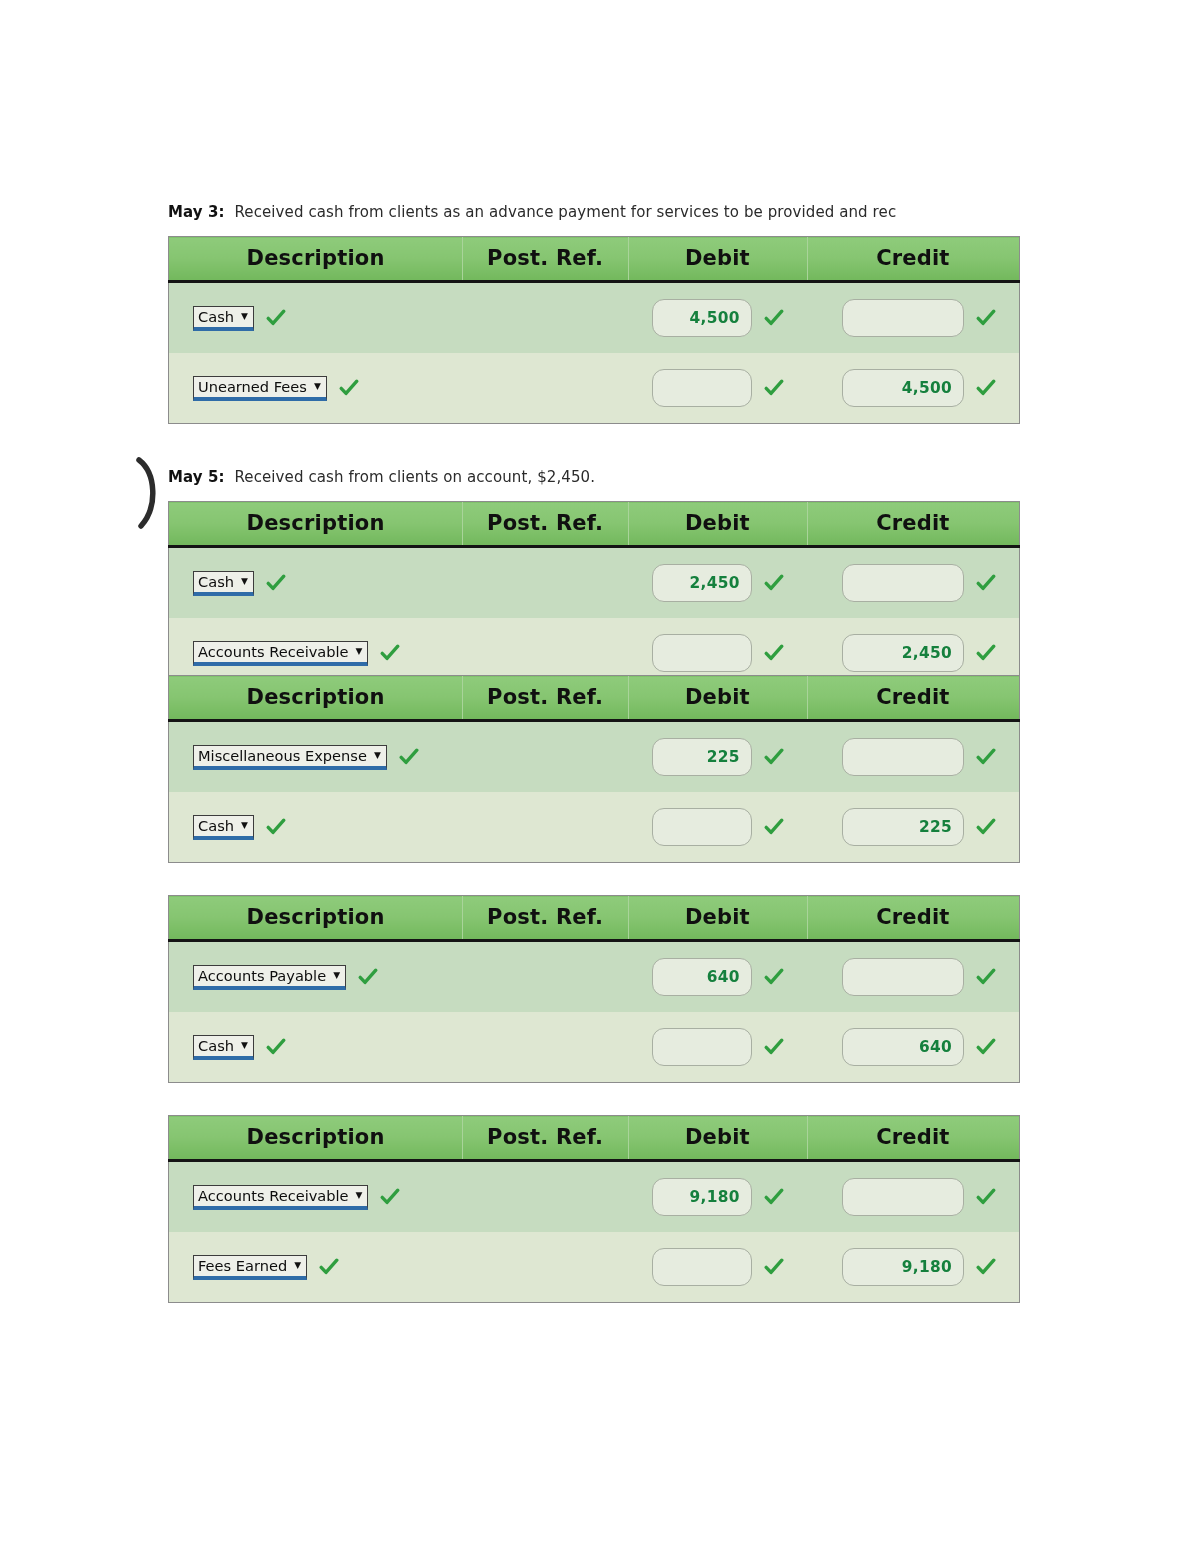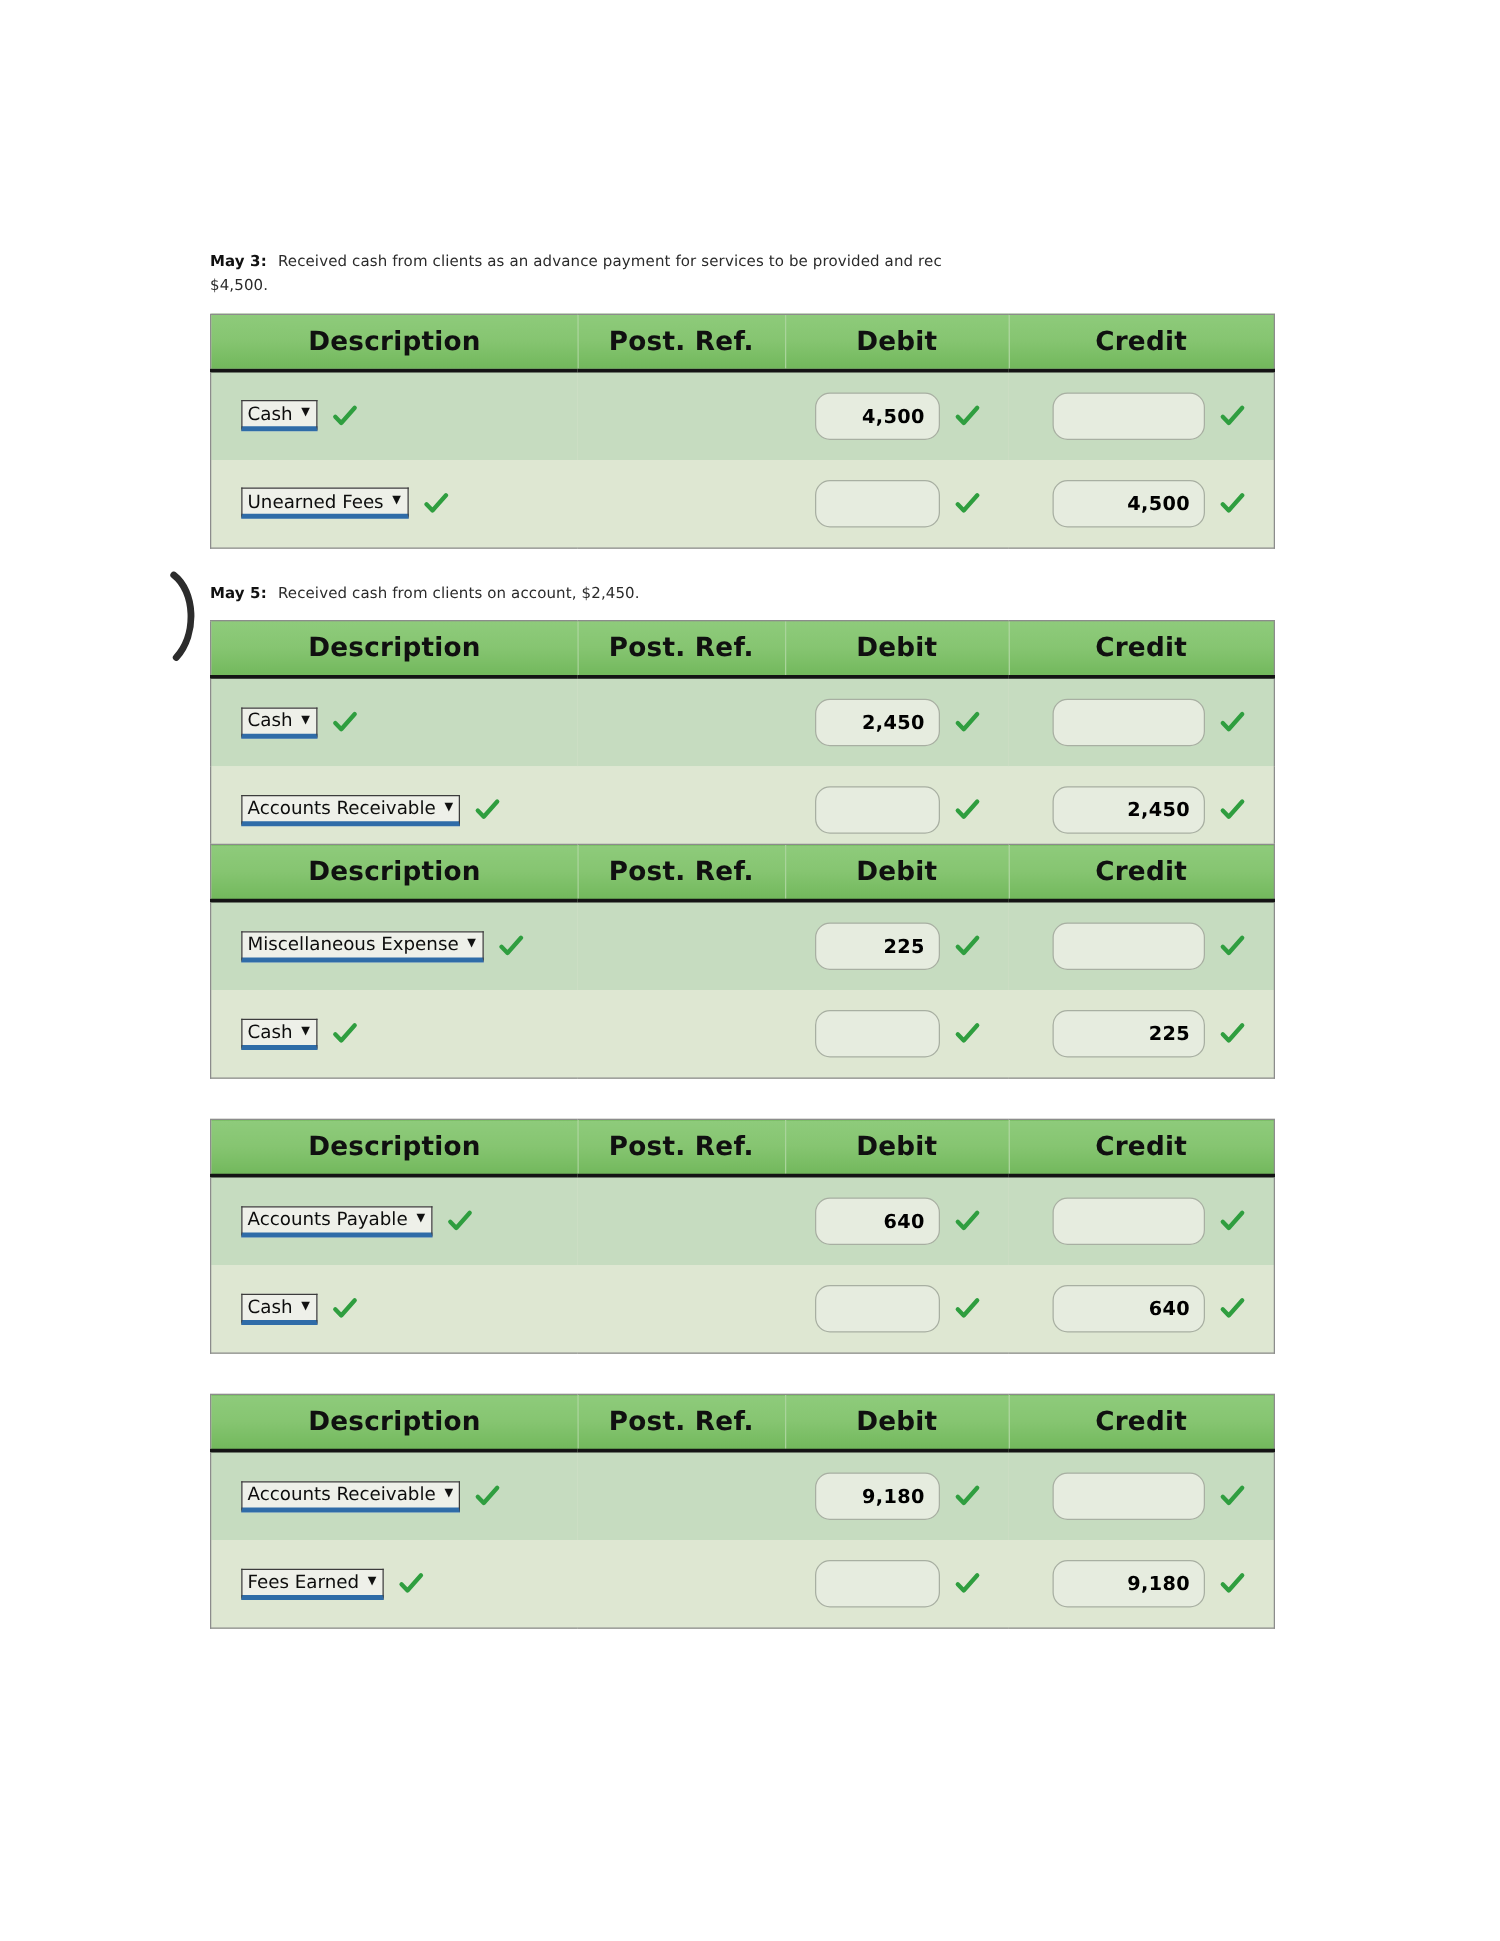--- a/index.html
+++ b/index.html
@@ -32,21 +32,21 @@
   }
 
   
   .entry {
     position: absolute;
     left: 168px;
     width: 852px;
   }
 
   .prompt {
-    font-size: 12px;
+    font-size: 15px;
     line-height: 1.62;
     color: #2b2b2b;
     letter-spacing: 0.1px;
     white-space: nowrap;
     margin-bottom: 12px;
   }
   .prompt .date {
     font-weight: bold;
     color: #111111;
     margin-right: 5px;
@@ -121,21 +121,21 @@
     align-items: center;
     justify-content: flex-end;
     width: 122px;
     height: 38px;
     background: #e6ecdf;
     border: 1px solid #a8afa2;
     border-radius: 12px;
     padding: 0 11px 0 6px;
     font-size: 15.4px;
     font-weight: bold;
-    color: #000000;
+    color: #15803d;
     letter-spacing: 0.3px;
   }
 
   
   .chk {
     display: inline-block;
     margin-left: 11px;
     flex: 0 0 auto;
     line-height: 0;
   }
@@ -151,21 +151,20 @@
   <div class="paren-mark">
     <svg width="34" height="72" viewBox="0 0 34 72">
       <path d="M7 3 C 24 16, 26 50, 9 69" stroke="#2c2c2c" stroke-width="5.5" stroke-linecap="round" fill="none"></path>
     </svg>
   </div>
 
   <div id="entries-root">
   <div class="entry" style="top: 200px;">
     <div class="prompt">
       <span class="date">May 3:</span><span class="desc"> Received cash from clients as an advance payment for services to be provided and rec</span>
-      <div class="line2">$4,500.</div>
     </div>
 
     <table class="jtable">
       <colgroup>
         <col style="width:34.5%">
             <col style="width:19.5%">
             <col style="width:21%">
             <col style="width:25%">
       </colgroup>
       <thead>

